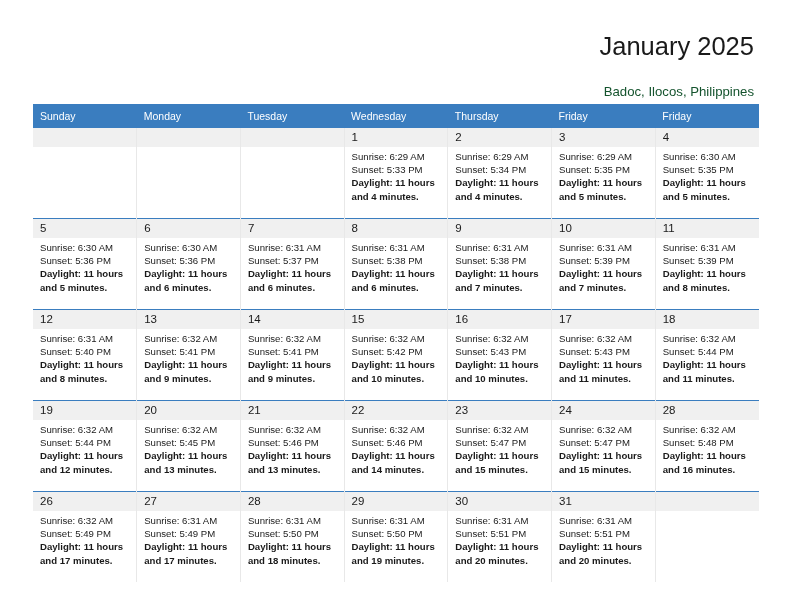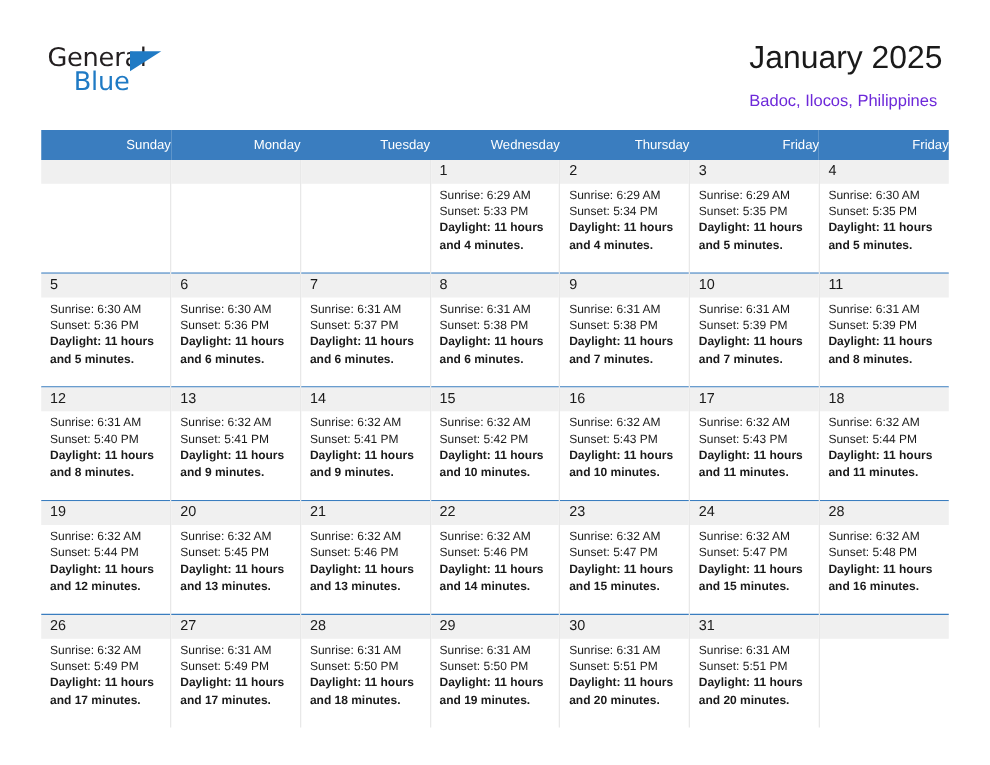--- a/index.html
+++ b/index.html
@@ -65,54 +65,55 @@
     width: 0;
     height: 0;
     border-left: 25px solid #1f7ac4;
     border-bottom: 16px solid transparent;
   }
 
   .title-block {
     position: absolute;
     right: 38px;
     top: 30px;
+    text-align: right;
   }
   .cal-title {
     font-size: 25.5px;
     font-weight: normal;
     color: #1a1a1a;
     letter-spacing: 0px;
     line-height: 32px;
     white-space: nowrap;
   }
   .cal-subtitle {
     font-size: 13.2px;
     font-weight: normal;
-    color: #6d28d9;
+    color: #14532d;
     line-height: 18px;
-    margin-top: 10px;
+    margin-top: 21px;
     white-space: nowrap;
   }
 
   
   .calendar {
     position: absolute;
     left: 33px;
     top: 104px;
     width: 726px;
     border-collapse: collapse;
     table-layout: fixed;
   }
 
   .calendar th {
     background: #3a7dbf;
     color: #ffffff;
     font-size: 10.5px;
     font-weight: normal;
-    text-align: right;
+    text-align: left;
     padding: 6px 0 6px 7px;
     height: 10px;
     border: none;
     box-sizing: border-box;
     margin-top: 31px;
   }
 
   .calendar td {
     vertical-align: top;
     padding: 0;
@@ -163,25 +164,20 @@
     font-weight: bold;
   }
 </style>
 </head>
 <body>
 
 <div class="page">
 
   <div class="header">
 
-    <div class="logo">
-      <span class="logo-general">General</span>
-      <span class="logo-triangle"></span>
-      <span class="logo-blue">Blue</span>
-    </div>
 
     <div class="title-block">
       <div class="cal-title">January 2025</div>
       <div class="cal-subtitle">Badoc, Ilocos, Philippines</div>
     </div>
 
   </div>
 
   <table class="calendar">
     <thead>

